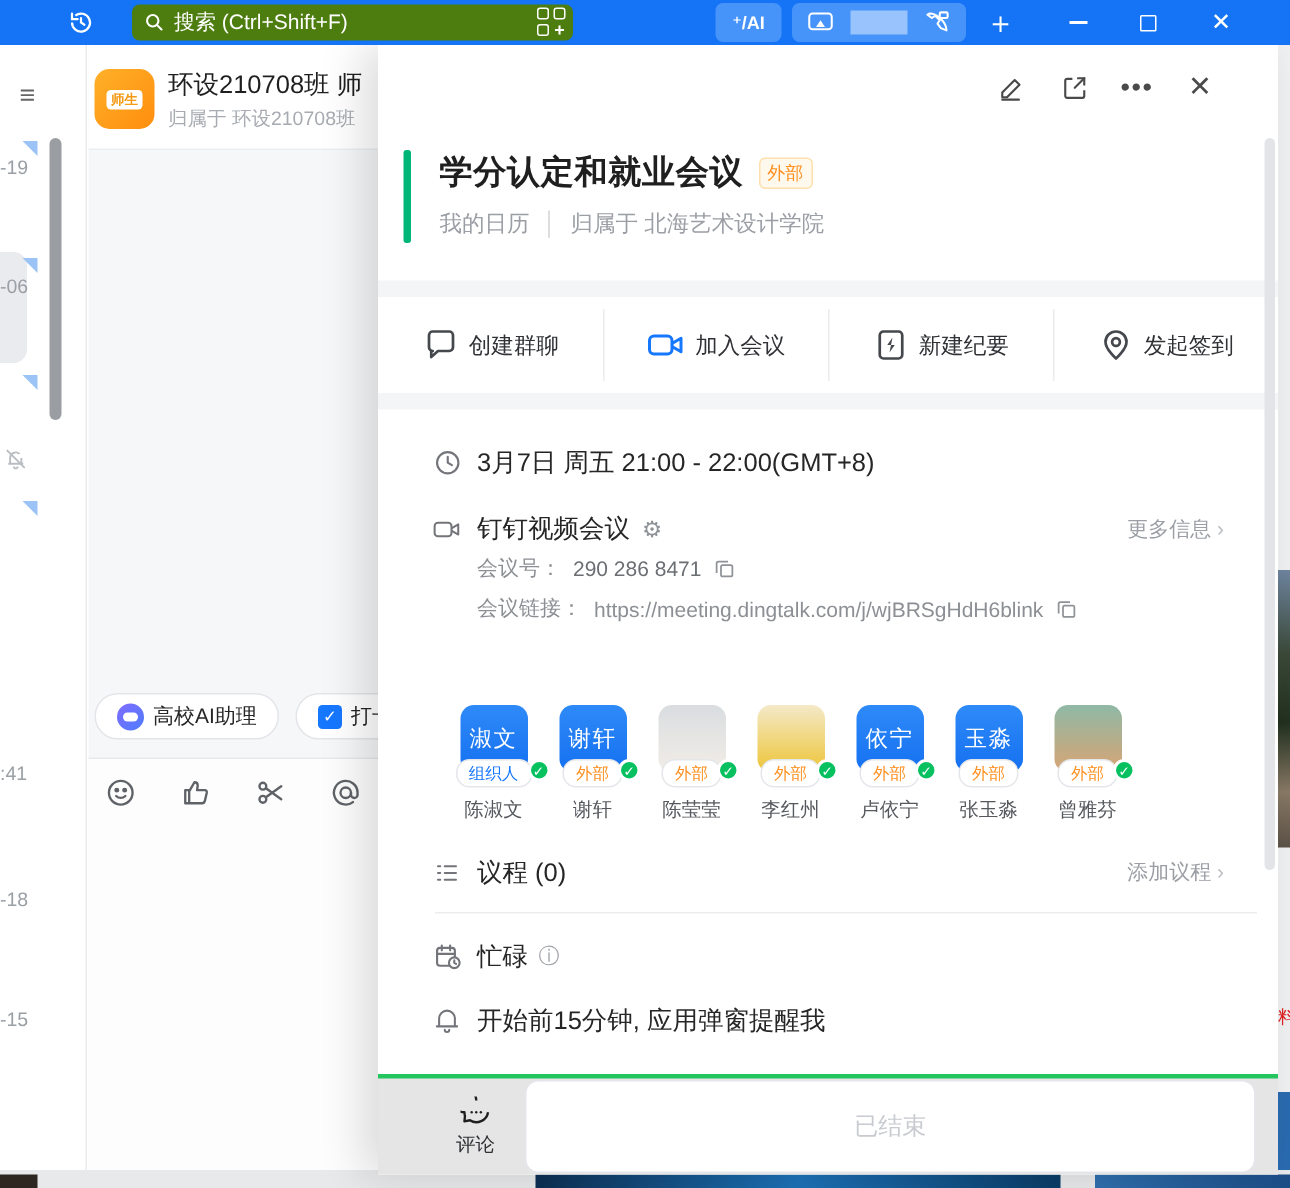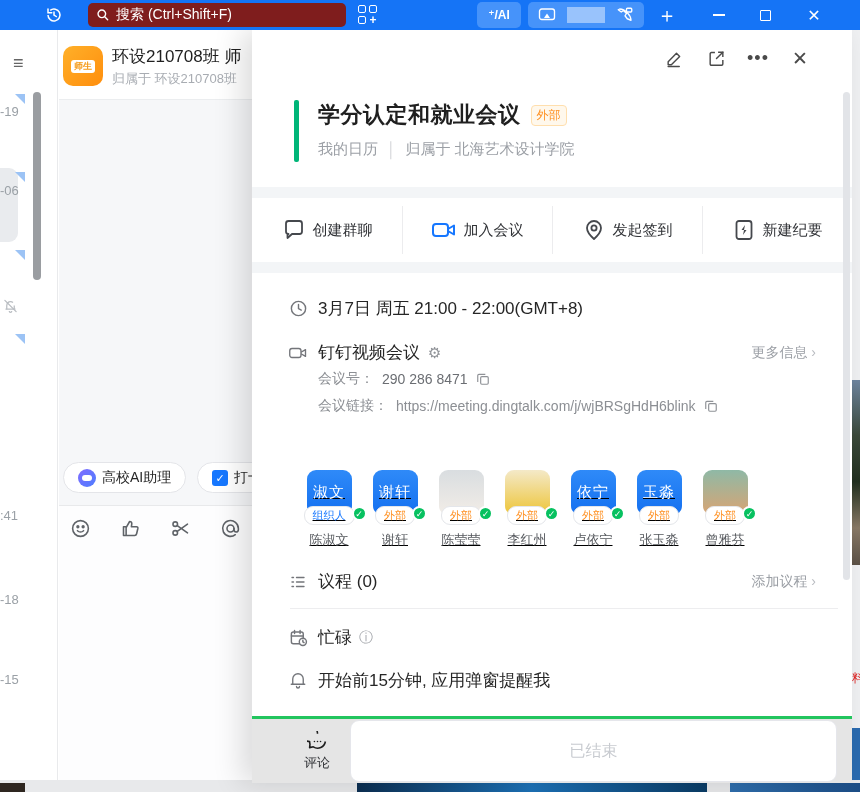--- a/index.html
+++ b/index.html
@@ -3,21 +3,21 @@
 <meta charset="utf-8">
 <style>
   * { margin:0; padding:0; box-sizing:border-box; font-family:"Liberation Sans","DejaVu Sans",sans-serif; }
   html,body { width:860px; height:792px; overflow:hidden; background:#fff; }
   .stage { position:relative; width:860px; height:792px; overflow:hidden; background:#fff; }
 
   
   .titlebar { position:absolute; left:0; top:0; width:860px; height:30px; background:#1574f6; display:flex; align-items:center; z-index:30; }
   .tb-icon { color:#fff; display:flex; align-items:center; justify-content:center; }
   .tb-history { position:absolute; left:42px; top:3px; width:24px; height:24px; }
-  .searchbox { position:absolute; left:88px; top:3px; width:258px; height:24px; background:#7f1d1d; border-radius:5px; display:flex; align-items:center; padding:0 8px; gap:6px; color:#fff; }
+  .searchbox { position:absolute; left:88px; top:3px; width:294px; height:24px; background:#4d7c0f; border-radius:5px; display:flex; align-items:center; padding:0 8px; gap:6px; color:#fff; }
   .searchbox .ph { font-size:14px; color:#fefefe; white-space:nowrap; }
   .apps-grid { position:absolute; left:358px; top:5px; width:20px; height:20px; display:grid; grid-template-columns:8px 8px; grid-template-rows:8px 8px; gap:3px; }
   .apps-grid i { border:1.6px solid #fff; border-radius:2px; display:block; }
   .apps-grid .plus { border:none; color:#fff; font-size:12px; line-height:8px; font-weight:bold; text-align:center; }
   .ai-btn { position:absolute; left:477px; top:2px; width:44px; height:26px; background:#4693fa; border-radius:5px; color:#fff; font-size:12px; font-weight:bold; display:flex; align-items:center; justify-content:center; }
   .cast-group { position:absolute; left:528px; top:2px; width:116px; height:26px; background:#4693fa; border-radius:5px; display:flex; align-items:center; }
   .cast-group .sep { width:1px; height:16px; background:rgba(255,255,255,.45); }
   .cast-group>div { flex:1; display:flex; justify-content:center; }
   .tb-plus { position:absolute; left:652px; top:0; width:30px; height:30px; font-size:20px; font-weight:300; }
   .tb-min { position:absolute; left:702px; top:0; width:34px; height:30px; }
@@ -61,21 +61,21 @@
   .bs-blue1 { position:absolute; left:357px; top:3px; width:350px; height:9px; background:linear-gradient(90deg,#0c2f52,#1d72b8,#0a3c66); }
   .bs-blue2 { position:absolute; left:730px; top:3px; width:130px; height:9px; background:linear-gradient(90deg,#2f6fae,#1c4d86); }
 
   
   .panel { position:absolute; left:252px; top:30px; width:600px; height:753px; background:#fff; z-index:10; box-shadow:-10px 0 28px rgba(0,0,0,.14); overflow:hidden; }
   .panel-actions { position:absolute; top:18px; right:42px; display:flex; gap:22px; color:#4a4a4a; }
   .panel-actions .pa { width:20px; height:20px; display:flex; align-items:center; justify-content:center; }
   .pa-ellipsis { font-size:18px; letter-spacing:1px; color:#4a4a4a; }
   .pa-close { font-size:19px; color:#4a4a4a; }
 
-  .title-block { position:absolute; left:42px; top:70px; display:flex; }
+  .title-block { position:absolute; left:17px; top:70px; display:flex; }
   .green-bar { width:5px; height:62px; background:#00b578; border-radius:2px; margin-right:19px; }
   .evt-title-line { display:flex; align-items:center; gap:10px; }
   .evt-title { font-size:22px; font-weight:bold; color:#1f1f1f; letter-spacing:.5px; }
   .ext-badge { font-size:12px; color:#ff8f1f; background:#fff8ec; border:1px solid #ffdfae; border-radius:4px; padding:1px 5px; }
   .evt-sub { margin-top:10px; font-size:15px; color:#9b9fa5; display:flex; gap:9px; align-items:center; }
   .evt-sub .vbar { color:#d4d6d9; }
 
   .gray-band { position:absolute; left:0; width:100%; height:11px; background:#f3f5f7; }
   .band1 { top:157px; } .band2 { top:232px; }
   .action-row { position:absolute; left:0; top:168px; width:100%; height:64px; display:flex; }
@@ -98,21 +98,21 @@
   .sub-row .val { color:#6b6e73; }
   .copy-ic { display:inline-flex; cursor:pointer; }
   .r-att { top:403px; }
   .r-agenda { top:540px; }
   .r-busy { top:596px; }
   .r-remind { top:639px; }
   .info-ic { margin-left:7px; color:#a2a5aa; font-size:14px; }
   .agenda-divider { position:absolute; left:38px; top:578px; width:548px; height:1px; background:#ededef; }
 
   .att-row { position:absolute; left:48px; top:440px; display:flex; gap:8px; }
-  .att { width:58px; display:flex; flex-direction:column; align-items:center; position:relative;text-decoration:underline; }
+  .att { width:58px; display:flex; flex-direction:column; align-items:center; position:relative; }
   .att-avatar { width:45px; height:45px; border-radius:9px; background:linear-gradient(180deg,#2f8af8,#1470f0); color:#fff; font-size:15px; display:flex; align-items:center; justify-content:center; letter-spacing:1px; }
   .att-badge-wrap { margin-top:-9px; position:relative; }
   .att-badge { background:#fff; border:1px solid #e4e6ea; border-radius:9px; font-size:11px; padding:1px 8px; white-space:nowrap; display:block; }
   .att-badge.external { color:#ff8f1f; }
   .att-badge.organizer { color:#1677ff; }
   .att-check { position:absolute; right:-12px; top:0px; width:15px; height:15px; border-radius:50%; background:#07c160; border:2px solid #fff; color:#fff; font-size:9px; line-height:13px; text-align:center; }
   .att-name { margin-top:6px; font-size:13px; color:#55585d; white-space:nowrap; }
 
   .panel-scroll { position:absolute; right:2px; top:62px; width:7px; height:488px; background:#e2e4e8; border-radius:4px; }
 
@@ -301,31 +301,31 @@
       </div>
       <div class="action-cell">
         <svg width="26" height="24" viewBox="0 0 26 24" fill="none" stroke="#1677ff" stroke-width="2">
             <rect x="2" y="6" width="15" height="12" rx="3"></rect>
             <path d="M17 11l6-3.5v9L17 13" stroke-linejoin="round"></path>
           </svg>
         <span class="lbl">加入会议</span>
       </div>
       <div class="action-cell">
         <svg width="24" height="24" viewBox="0 0 24 24" fill="none" stroke="#45484d" stroke-width="1.8">
+            <path d="M7 3h10a2.5 2.5 0 0 1 2.5 2.5v13A2.5 2.5 0 0 1 17 21H7a2.5 2.5 0 0 1-2.5-2.5v-13A2.5 2.5 0 0 1 7 3z"></path>
+            <path d="M13 7l-3.5 5h5L11 17" fill="#45484d" stroke="none"></path>
+          </svg>
+        <span class="lbl">新建纪要</span>
+      </div>
+      <div class="action-cell">
+        <svg width="24" height="24" viewBox="0 0 24 24" fill="none" stroke="#45484d" stroke-width="1.8">
             <path d="M12 21s-7-6.2-7-11a7 7 0 0 1 14 0c0 4.8-7 11-7 11z" stroke-linejoin="round"></path>
             <circle cx="12" cy="10" r="2.6"></circle>
           </svg>
         <span class="lbl">发起签到</span>
-      </div>
-      <div class="action-cell">
-        <svg width="24" height="24" viewBox="0 0 24 24" fill="none" stroke="#45484d" stroke-width="1.8">
-            <path d="M7 3h10a2.5 2.5 0 0 1 2.5 2.5v13A2.5 2.5 0 0 1 17 21H7a2.5 2.5 0 0 1-2.5-2.5v-13A2.5 2.5 0 0 1 7 3z"></path>
-            <path d="M13 7l-3.5 5h5L11 17" fill="#45484d" stroke="none"></path>
-          </svg>
-        <span class="lbl">新建纪要</span>
       </div>
     </div>
     <div class="gray-band band2"></div>
 
     <div class="row r-time">
       <span class="ric">
         <svg width="19" height="19" viewBox="0 0 24 24" fill="none" stroke="#73757a" stroke-width="1.8">
             <circle cx="12" cy="12" r="9"></circle>
             <path d="M12 7v5l3.5 2" stroke-linecap="round"></path>
           </svg>

